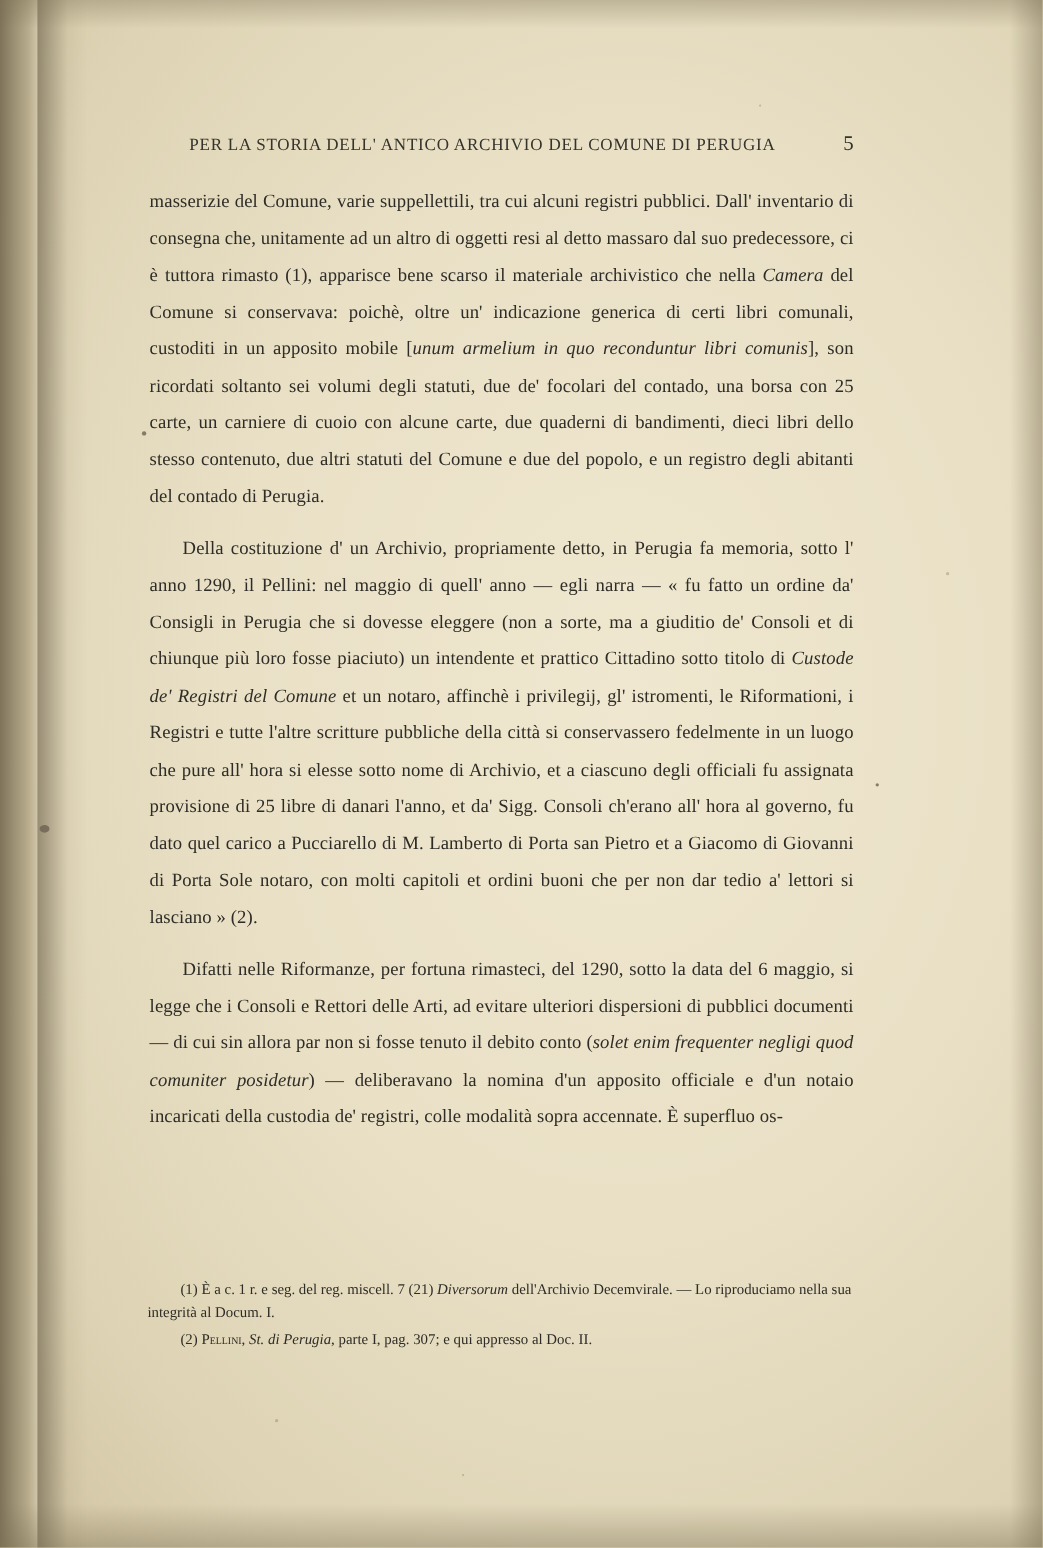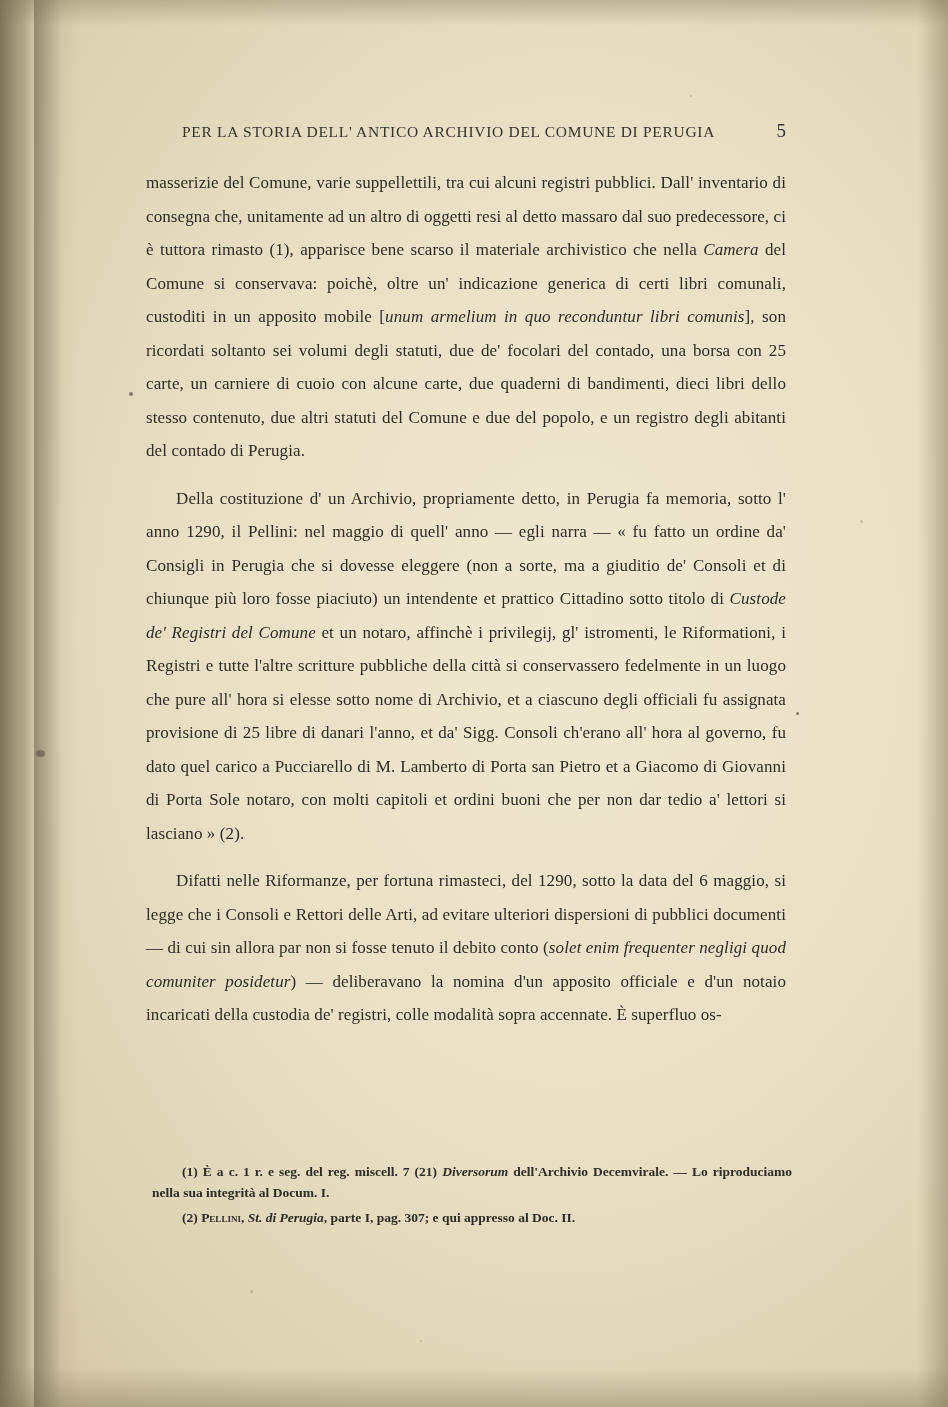--- a/index.html
+++ b/index.html
@@ -54,21 +54,21 @@
     background: linear-gradient(to top, rgba(120,108,80,.40), rgba(0,0,0,0));
   }
   
   .speck {
     position: absolute;
     border-radius: 50%;
     background: rgba(110,95,65,.30);
   }
   .content {
     position: absolute;
-    left: 146px;
+    left: 136px;
     top: 120px;
     width: 640px;
     color: #2b2a26;
   }
   .running-head {
     display: flex;
     align-items: baseline;
     justify-content: space-between;
     font-variant: small-caps;
     font-size: 15.5px;
@@ -97,25 +97,24 @@
   }
   p.body + p.body {
     margin-top: 14px;
   }
   p.indent {
     text-indent: 30px;
   }
   em { font-style: italic; }
   .notes {
     position: absolute;
-    left: 152px;
+    left: 134px;
     top: 1155px;
     width: 640px;
     color: #2e2c26;
-    font-weight: bold;
   }
   .rule {
     width: 0;
     border-top: 0px solid #6a6352;
     margin-bottom: 6px;
   }
   p.note {
     margin: 0 0 4px 0;
     font-size: 13.5px;
     line-height: 21px;

